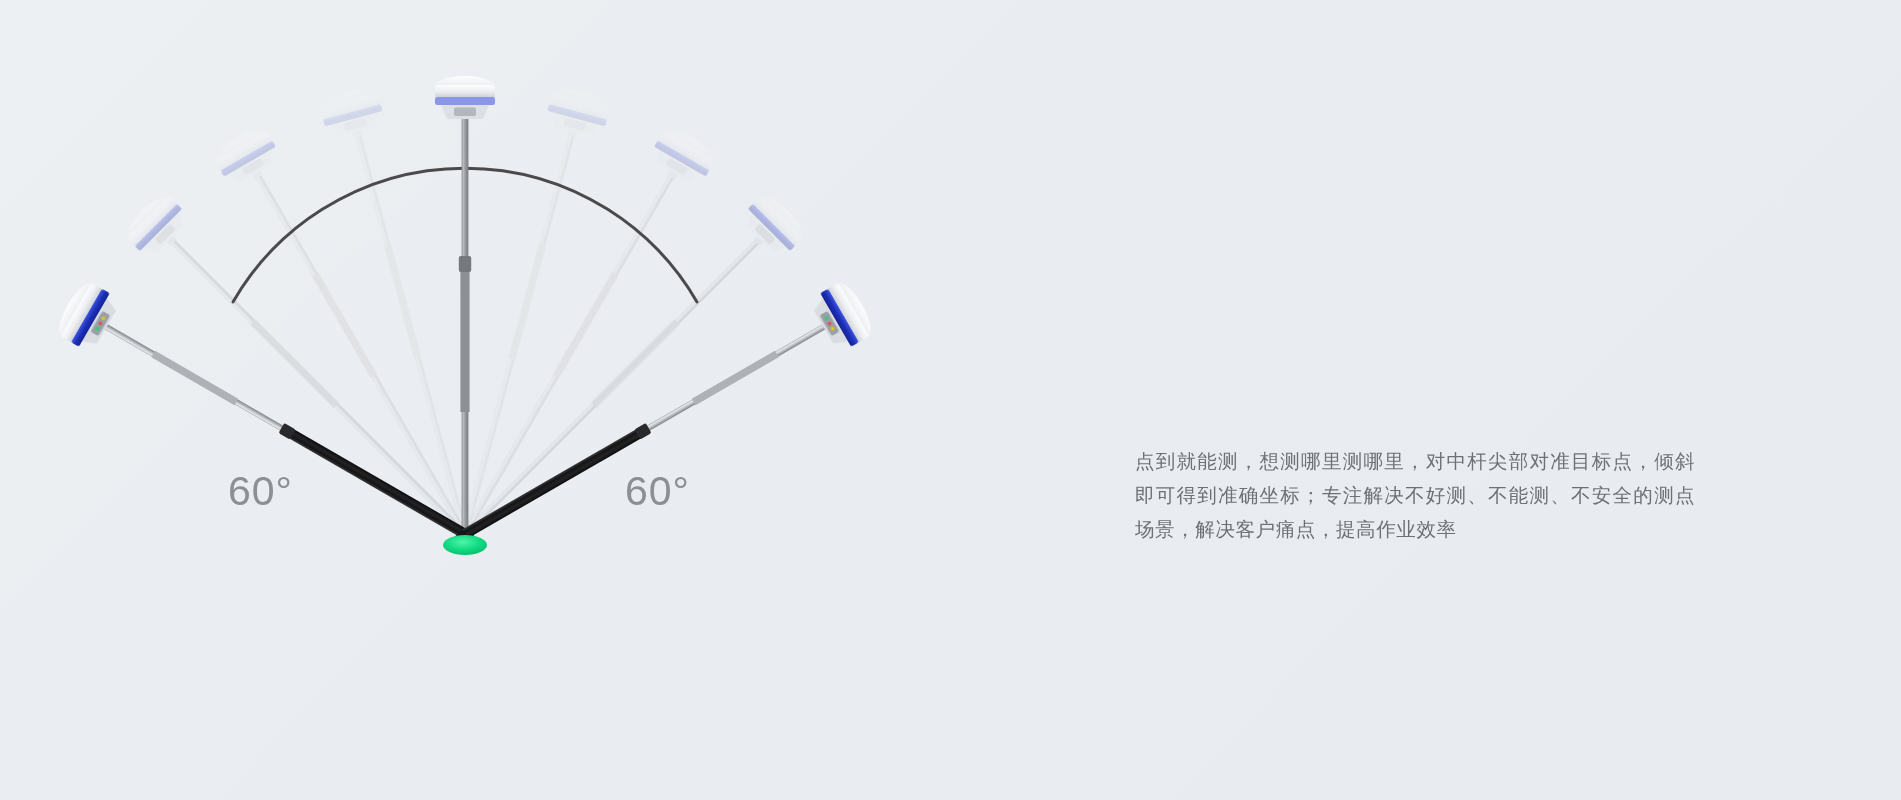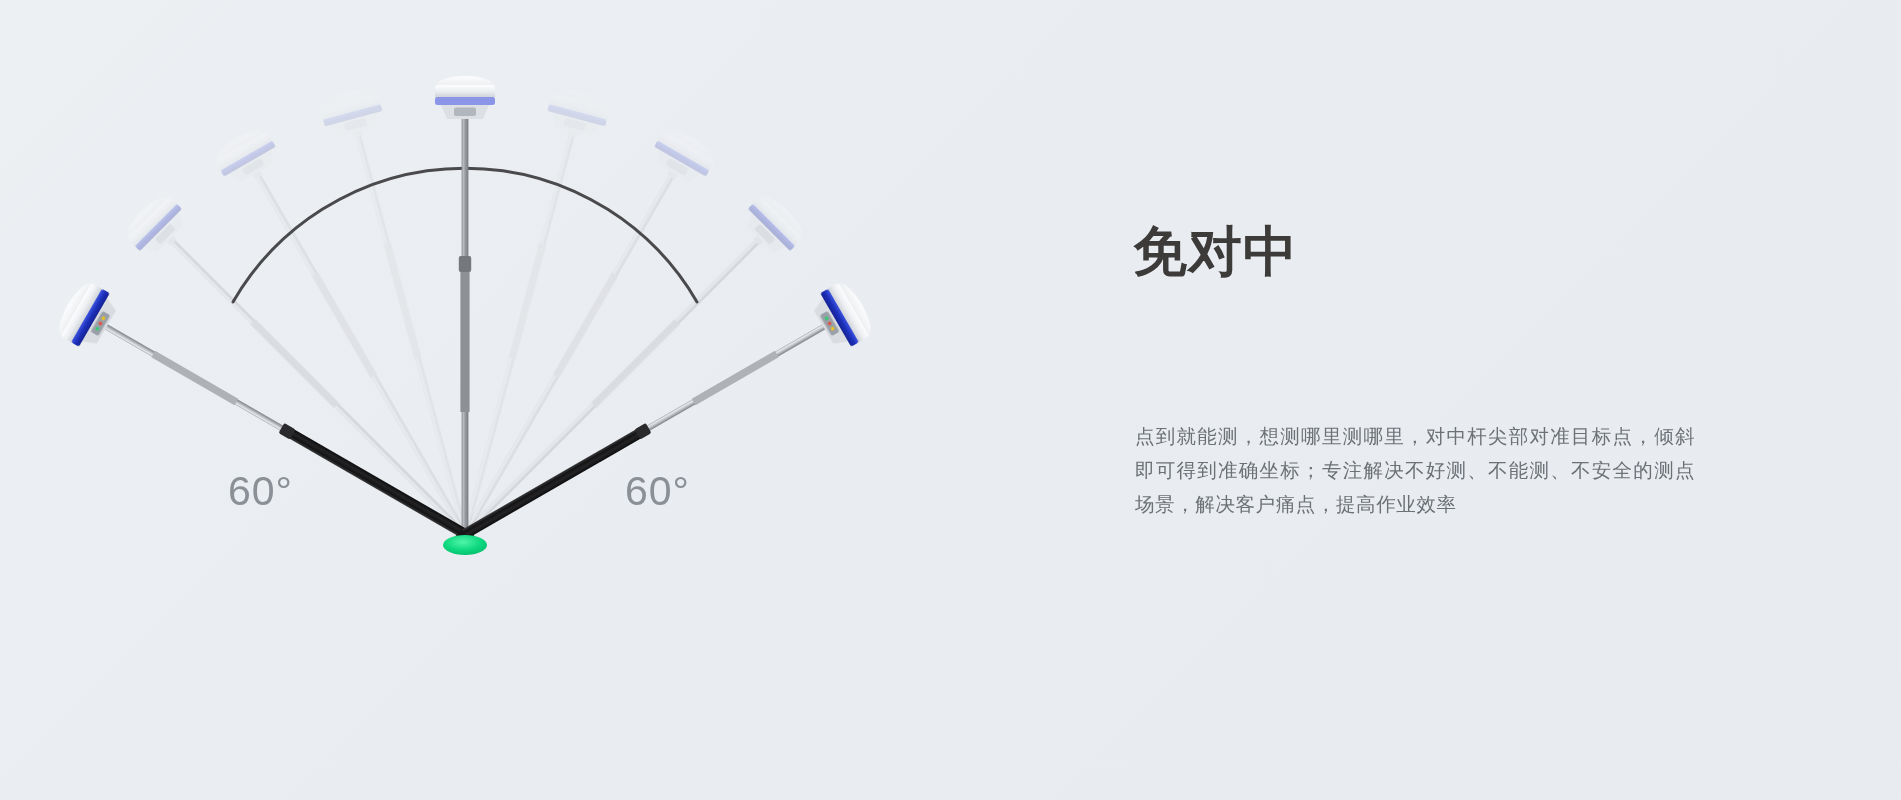--- a/index.html
+++ b/index.html
@@ -70,24 +70,24 @@
     white-space: nowrap;
   }
   .headline-accent {
     color: #27599c;
     font-weight: 700;
     font-size: 58px;
     letter-spacing: 0px;
   }
   #paragraph {
     position: absolute;
-    top: 420px;
+    top: 444px;
     left: 2px;
     width: 560px;
-    font-family: Liberation Serif, serif;
+    font-family: Liberation Sans, sans-serif;
     font-size: 19.5px;
     line-height: 34px;
     color: #6c7176;
     letter-spacing: 0.6px;
     text-align: justify;
   }
 </style>
 </head>
 <body>
 
@@ -217,19 +217,18 @@
       <ellipse cx="465" cy="545" rx="22" ry="10" fill="url(#greenDot)"></ellipse>
     </svg>
 
     <div class="angle-label" id="angle-left">60°</div>
     <div class="angle-label" id="angle-right">60°</div>
   </div>
 
   <div id="text-panel">
 
     <div id="headline">
-      <div class="headline-line">免对中</div>
     </div>
 
     <div id="paragraph">点到就能测，想测哪里测哪里，对中杆尖部对准目标点，倾斜即可得到准确坐标；专注解决不好测、不能测、不安全的测点场景，解决客户痛点，提高作业效率</div>
   </div>
 
 </div>
 
 </body></html>

